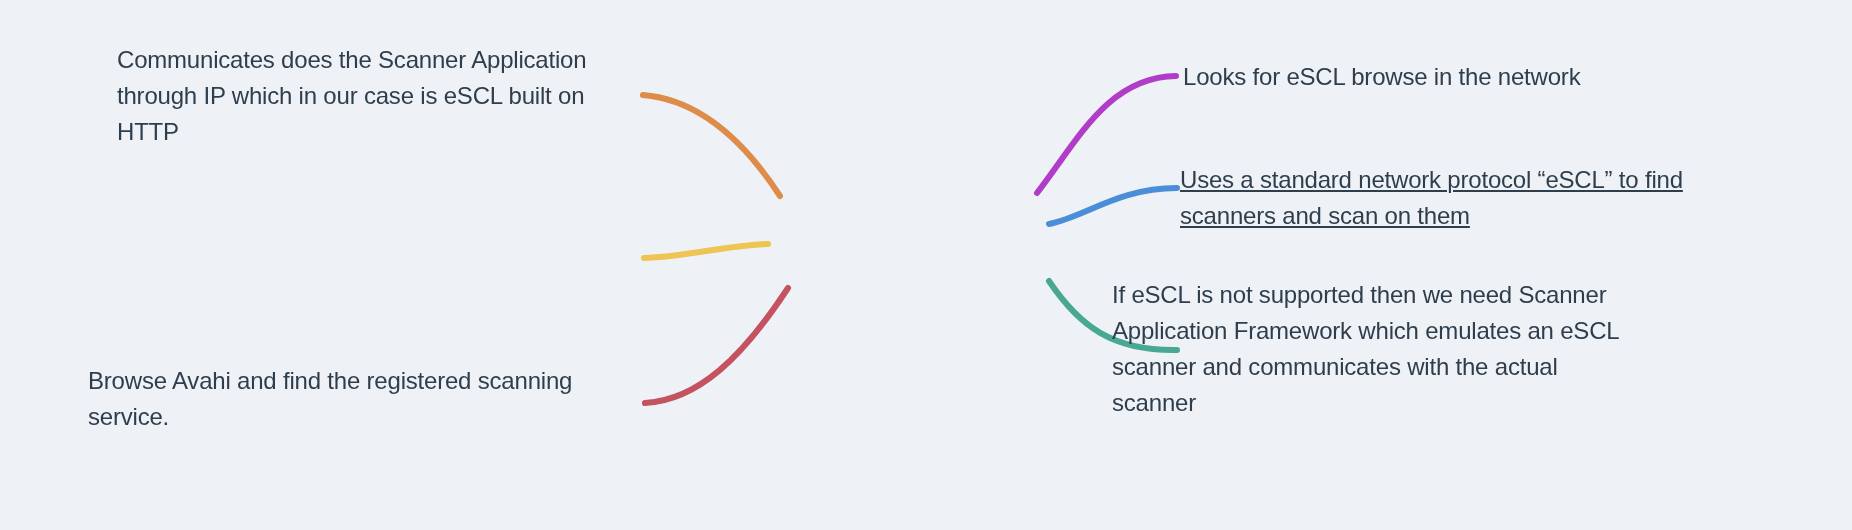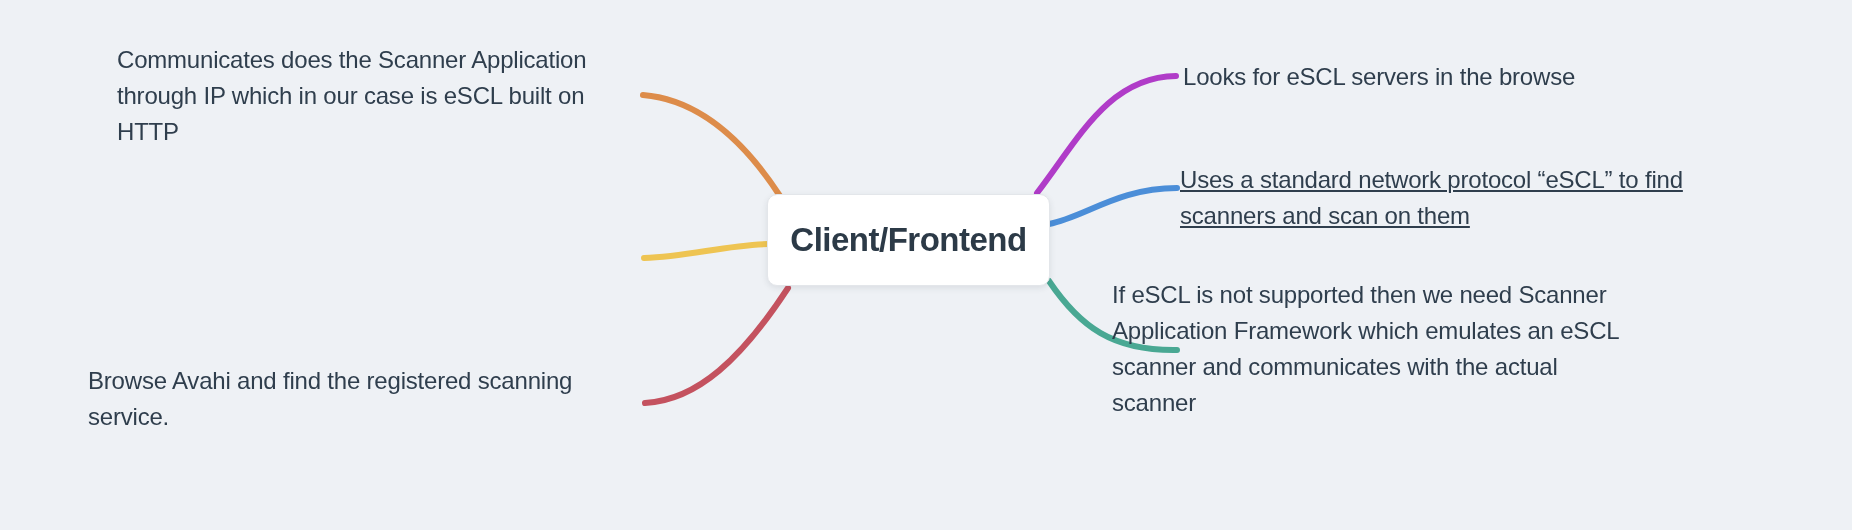--- a/index.html
+++ b/index.html
@@ -65,27 +65,24 @@
   </svg>
 
   <div class="branch-label" style="left:117px; top:42px;">Communicates does the Scanner Application
 through IP which in our case is eSCL built on
 HTTP</div>
 
 
   <div class="branch-label" style="left:88px; top:363px;">Browse Avahi and find the registered scanning
 service.</div>
 
-  <div class="branch-label" style="left:1183px; top:59px;">Looks for eSCL servers in the browse</div>
+  <div class="branch-label" style="left:1183px; top:59px;">Looks for eSCL browse in the network</div>
 
   <div class="branch-label" style="left:1180px; top:162px;text-decoration:underline;">Uses a standard network protocol “eSCL” to find
 scanners and scan on them</div>
 
   <div class="branch-label" style="left:1112px; top:277px;">If eSCL is not supported then we need Scanner
 Application Framework which emulates an eSCL
 scanner and communicates with the actual
 scanner</div>
 
-  <div class="root-node">
-    <span class="root-label">Client/Frontend</span>
-  </div>
 
 </div>
 
 </body></html>

